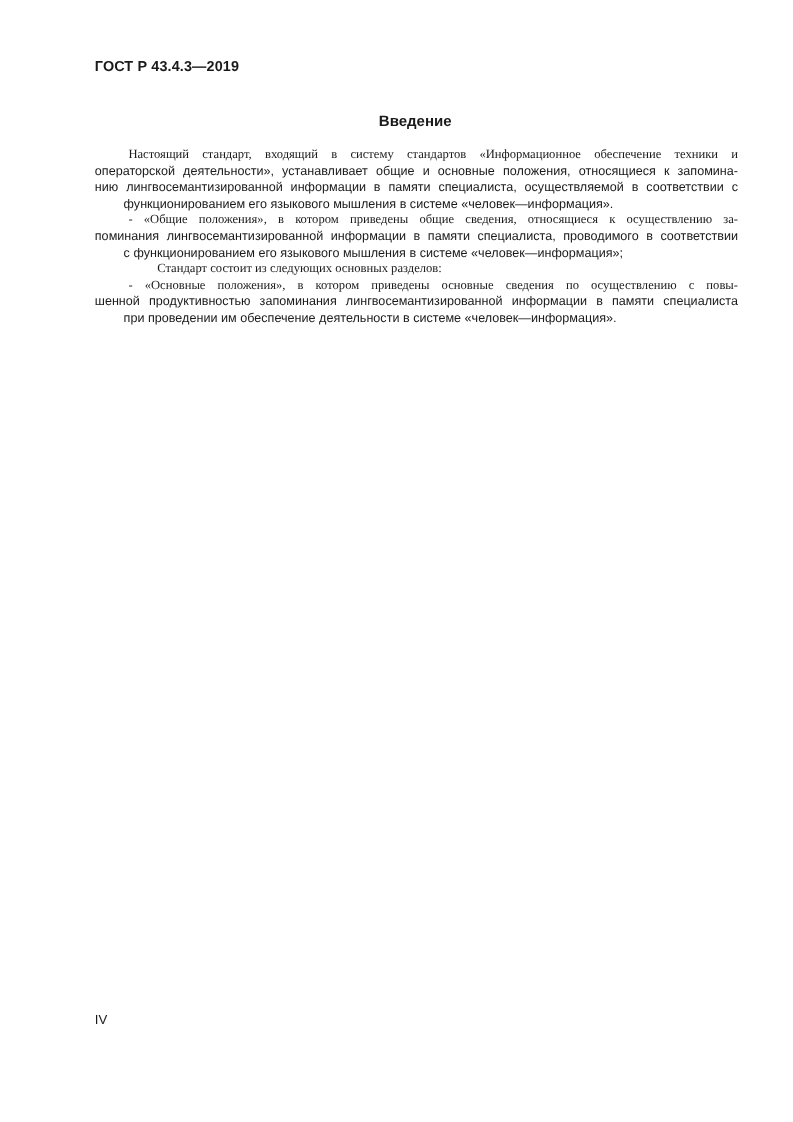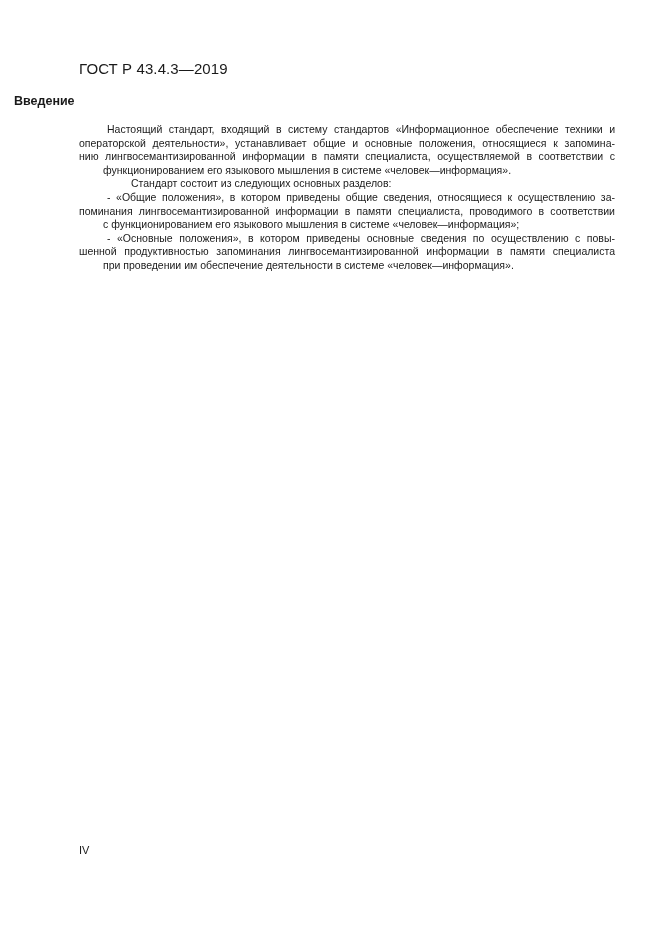--- a/index.html
+++ b/index.html
@@ -11,33 +11,34 @@
       width: 661px;
       height: 935px;
       position: relative;
       overflow: hidden;
       font-family: "Liberation Sans", sans-serif;
       color: #1a1a1a;
     }
     .header-code {
       position: absolute;
       left: 79px;
-      top: 60px;
-      font-size: 15px;
-      font-weight: normal;
+      top: 48px;
+      font-size: 12px;
+      font-weight: bold;
       letter-spacing: 0.1px;
     }
     .section-title {
       position: absolute;
       left: 0;
       width: 661px;
       top: 94px;
+      text-align: center;
       font-size: 12.5px;
       font-weight: bold;
-      padding-left: 14px;
+      padding-left: 31px;
       box-sizing: border-box;
     }
     .body-text {
       position: absolute;
       left: 79px;
       top: 123px;
       width: 536px;
       font-size: 10.5px;
       line-height: 13.6px;
     }
@@ -46,20 +47,21 @@
       white-space: nowrap;
       text-align: justify;
       text-align-last: justify;
     }
     .line.last {
       text-align-last: left;
       margin-left: 24px;
     }
     .indent {
       padding-left: 28px;
+      font-family: Liberation Serif, serif;
     }
     .page-number {
       position: absolute;
       left: 79px;
       top: 844px;
       font-size: 11px;
     }
   </style>
 </head>
 <body>
@@ -69,26 +71,26 @@
 <div class="section-title">Введение</div>
 
 <div class="body-text">
   <div>
     <span class="line indent">Настоящий стандарт, входящий в систему стандартов «Информационное обеспечение техники и</span>
     <span class="line">операторской деятельности», устанавливает общие и основные положения, относящиеся к запомина-</span>
     <span class="line">нию лингвосемантизированной информации в памяти специалиста, осуществляемой в соответствии с</span>
     <span class="line last">функционированием его языкового мышления в системе «человек—информация».</span>
   </div>
   <div>
-    <span class="line indent last">Стандарт состоит из следующих основных разделов:</span>
-  </div>
-  <div>
     <span class="line indent">- «Общие положения», в котором приведены общие сведения, относящиеся к осуществлению за-</span>
     <span class="line">поминания лингвосемантизированной информации в памяти специалиста, проводимого в соответствии</span>
     <span class="line last">с функционированием его языкового мышления в системе «человек—информация»;</span>
+  </div>
+  <div>
+    <span class="line indent last">Стандарт состоит из следующих основных разделов:</span>
   </div>
   <div>
     <span class="line indent">- «Основные положения», в котором приведены основные сведения по осуществлению с повы-</span>
     <span class="line">шенной продуктивностью запоминания лингвосемантизированной информации в памяти специалиста</span>
     <span class="line last">при проведении им обеспечение деятельности в системе «человек—информация».</span>
   </div>
 </div>
 
 <div class="page-number">IV</div>
 

